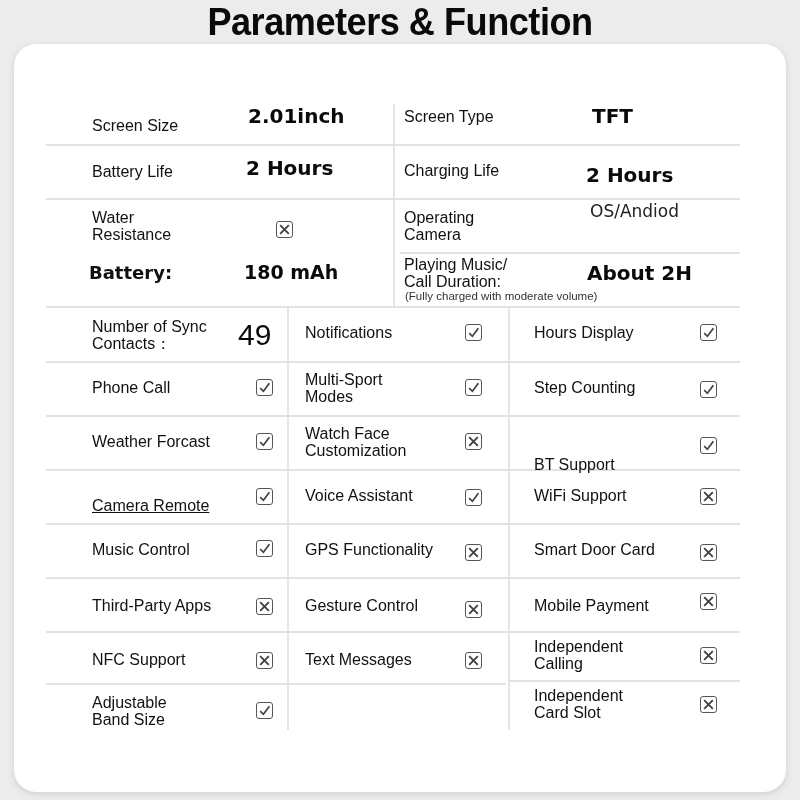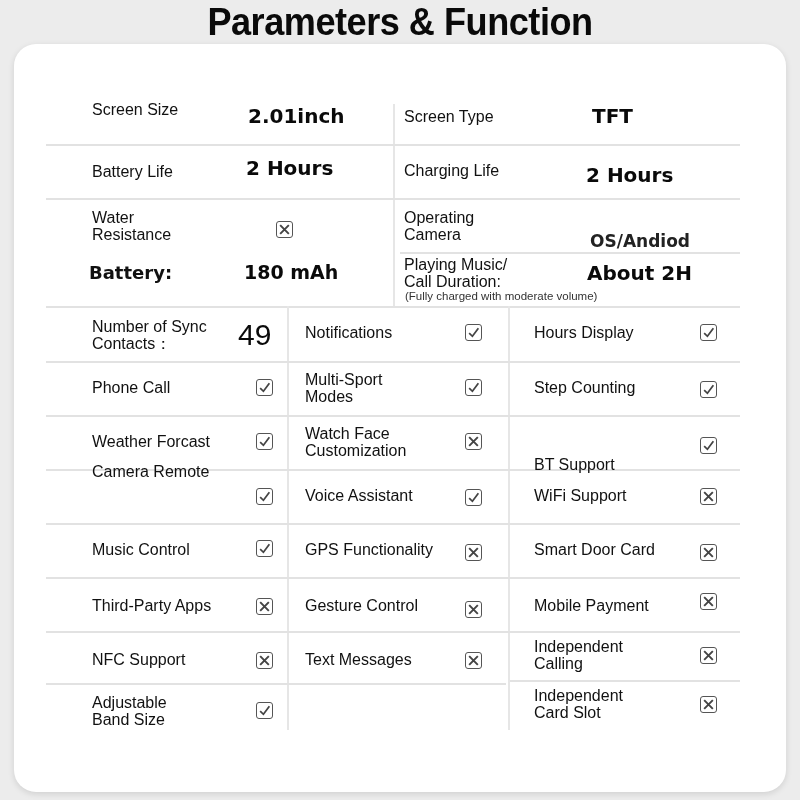--- a/index.html
+++ b/index.html
@@ -37,21 +37,21 @@
   <div class="hl" style="left:46px;top:415px;width:694px;"></div>
   <div class="hl" style="left:46px;top:469px;width:694px;"></div>
   <div class="hl" style="left:46px;top:523px;width:694px;"></div>
   <div class="hl" style="left:46px;top:577px;width:694px;"></div>
   <div class="hl" style="left:46px;top:631px;width:694px;"></div>
   <div class="hl" style="left:46px;top:683px;width:460px;"></div>
   <div class="hl" style="left:510px;top:680px;width:230px;"></div>
 </div>
 
 <div>
-  <div class="lbl" style="left:92px;top:101px;">Screen Size</div>
+  <div class="lbl" style="left:92px;top:117px;">Screen Size</div>
   <div class="val" style="left:248px;top:104px;">2.01inch</div>
 
   <div class="lbl" style="left:404px;top:108px;">Screen Type</div>
   <div class="val" style="left:592px;top:104px;">TFT</div>
 
   <div class="lbl" style="left:92px;top:163px;">Battery Life</div>
   <div class="val" style="left:246px;top:156px;">2 Hours</div>
 
   <div class="lbl" style="left:404px;top:162px;">Charging Life</div>
   <div class="val" style="left:586px;top:163px;">2 Hours</div>
@@ -63,21 +63,21 @@
   <div class="box" style="left:276px;top:221px;">
       <svg viewBox="0 0 12 12">
         <path d="M2 2 L10 10 M10 2 L2 10" fill="none" stroke="#444" stroke-width="1.8"></path>
       </svg>
     </div>
 
   <div class="lbl" style="left:404px;top:209px;">
     <div>Operating</div>
     <div>Camera</div>
   </div>
-  <div class="val thin" style="left:590px;top:231px;font-weight:bold;">OS/Andiod</div>
+  <div class="val thin" style="left:590px;top:201px;">OS/Andiod</div>
 
   <div class="lbl" style="left:89px;top:264px;font-weight:bold;font-size:18px;font-family:'DejaVu Sans',sans-serif;text-align:center;">Battery:</div>
   <div class="val" style="left:244px;top:261px;font-size:19px;">180 mAh</div>
 
   <div class="lbl" style="left:404px;top:256px;">
     <div>Playing Music/</div>
     <div>Call Duration:</div>
   </div>
   <div class="val" style="left:587px;top:261px;">About 2H</div>
   <div class="note" style="left:405px;top:290px;">(Fully charged with moderate volume)</div>
@@ -95,21 +95,21 @@
       <svg viewBox="0 0 12 12">
         <path d="M2 6.5 L5 9.5 L10.5 2" fill="none" stroke="#444" stroke-width="1.6"></path>
       </svg>
     </div>
     <div class="lbl" style="top: 433px; left: 92px;">Weather Forcast</div>
     <div class="box" style="left: 256px; top: 433px;">
       <svg viewBox="0 0 12 12">
         <path d="M2 6.5 L5 9.5 L10.5 2" fill="none" stroke="#444" stroke-width="1.6"></path>
       </svg>
     </div>
-    <div class="lbl" style="top: 463px; left: 92px;">Camera Remote</div>
+    <div class="lbl" style="top: 497px; left: 92px; text-decoration: underline;">Camera Remote</div>
     <div class="box" style="left: 256px; top: 488px;">
       <svg viewBox="0 0 12 12">
         <path d="M2 6.5 L5 9.5 L10.5 2" fill="none" stroke="#444" stroke-width="1.6"></path>
       </svg>
     </div>
     <div class="lbl" style="top: 541px; left: 92px;">Music Control</div>
     <div class="box" style="left: 256px; top: 540px;">
       <svg viewBox="0 0 12 12">
         <path d="M2 6.5 L5 9.5 L10.5 2" fill="none" stroke="#444" stroke-width="1.6"></path>
       </svg>

